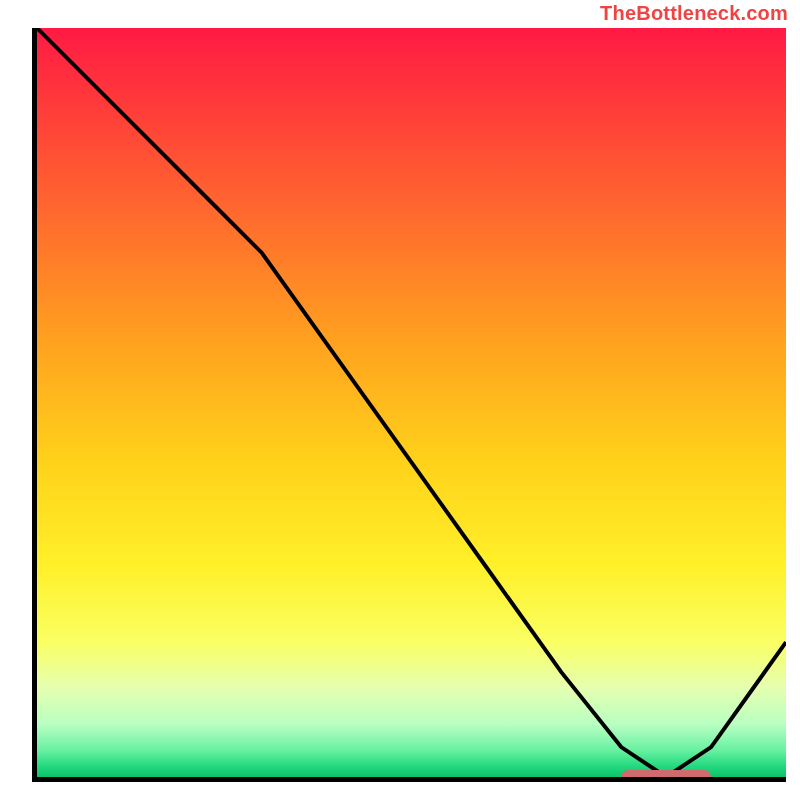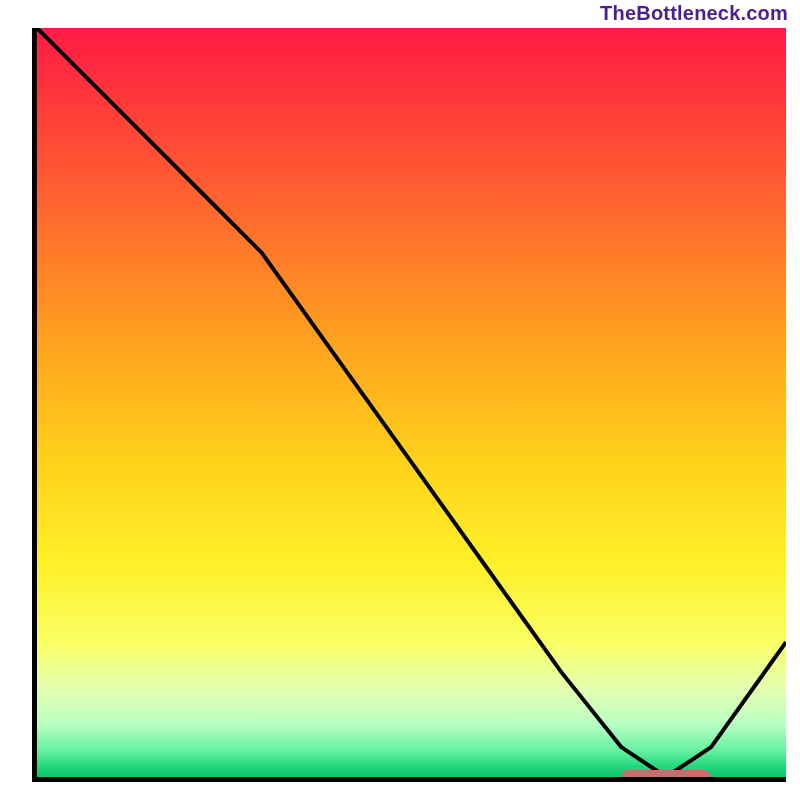--- a/index.html
+++ b/index.html
@@ -10,21 +10,21 @@
     font-family: Arial, Helvetica, sans-serif;
     position: relative;
     overflow: hidden;
   }
   .watermark {
     position: absolute;
     top: 2px;
     right: 12px;
     font-size: 20px;
     font-weight: bold;
-    color: #4c1d95;
+    color: #ef4444;
     letter-spacing: 0.2px;
     z-index: 3;
   }
   .chart-frame {
     position: absolute;
     left: 32px;
     top: 28px;
     width: 754px;
     height: 754px;
     border-left: 5px solid #000;

